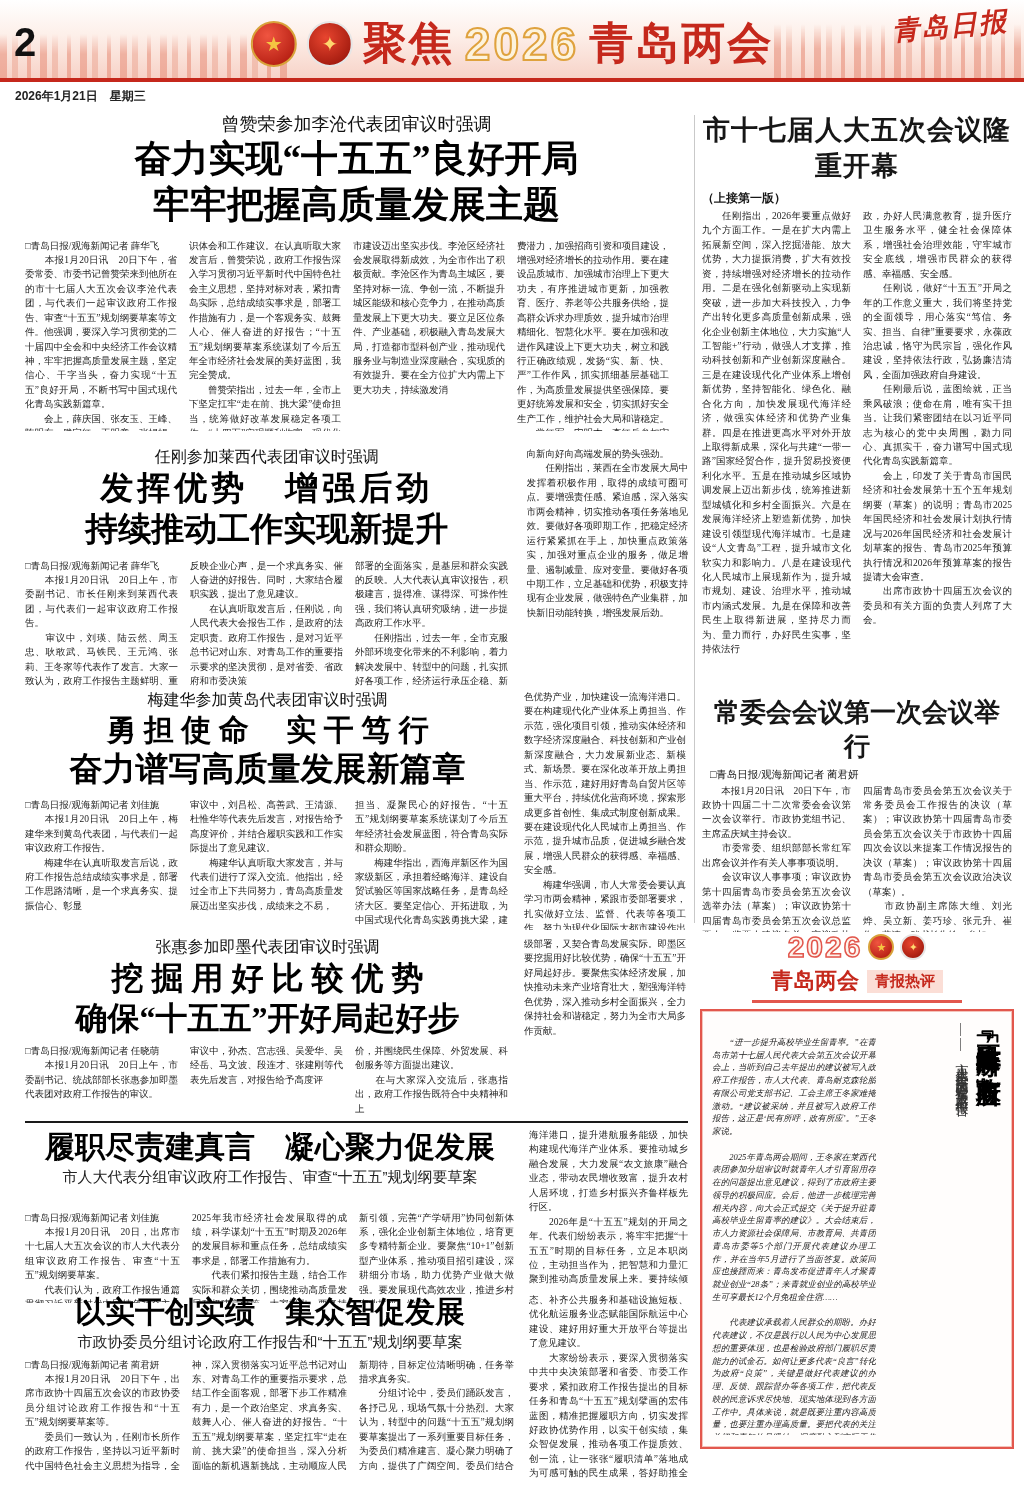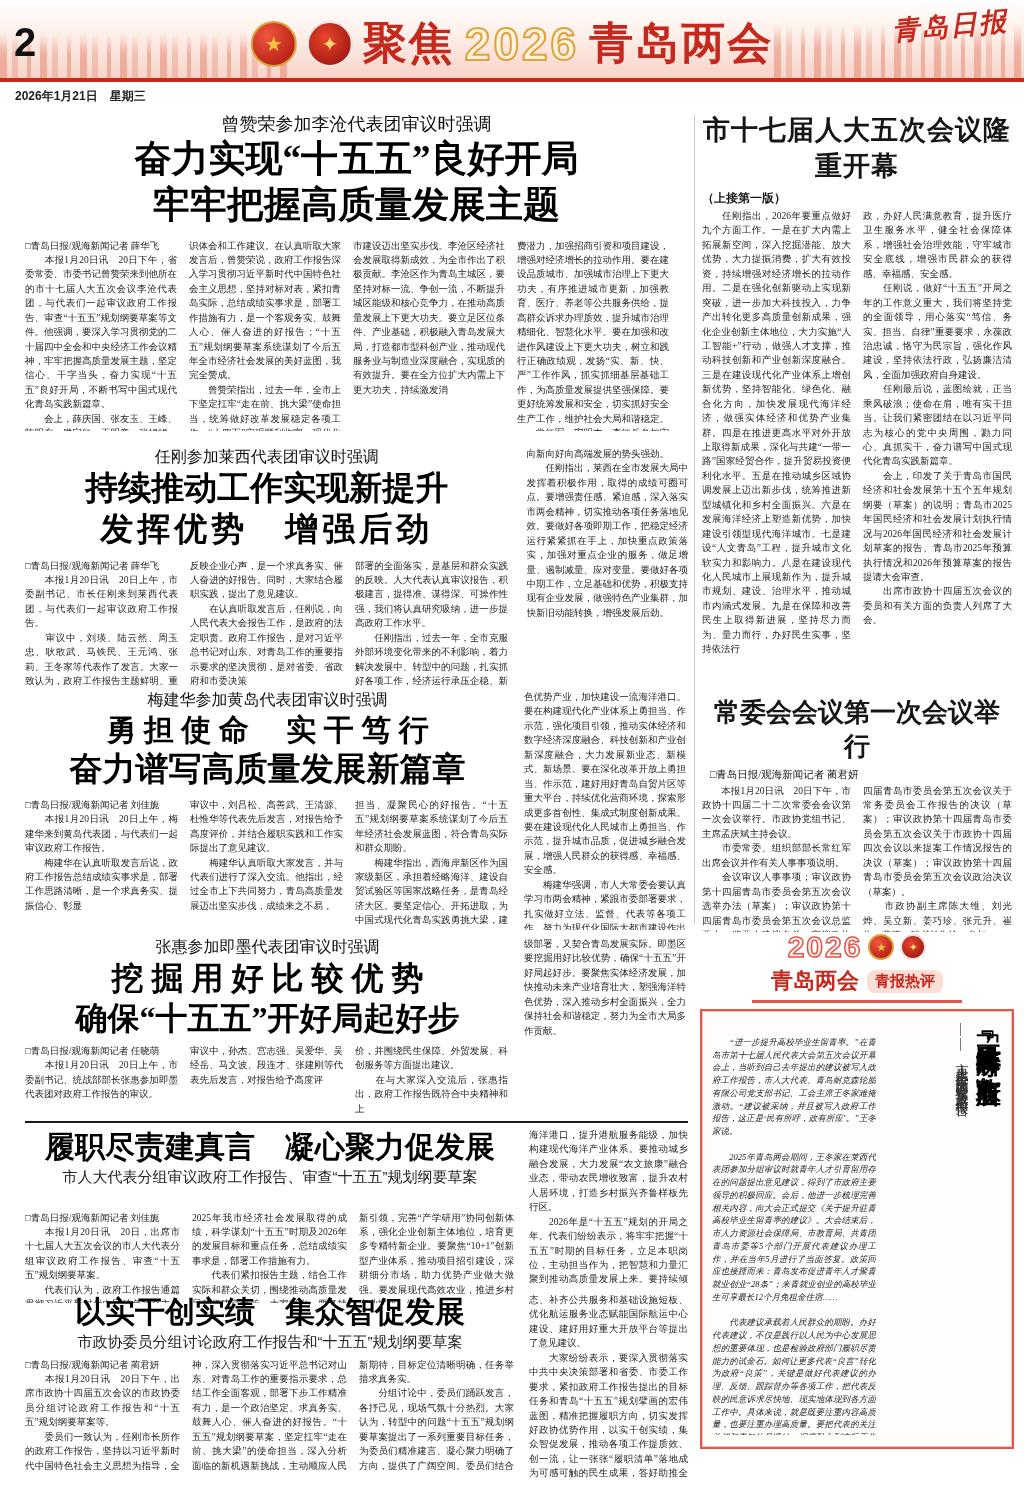--- a/index.html
+++ b/index.html
@@ -50,21 +50,21 @@
   .byline-sm{font-size:10.5px;text-align:left;margin:4px 0 2px 8px;}
   
   .cmt-head{ text-align:center;}
   .cmt-year-row{display:flex;align-items:center;justify-content:center;gap:6px;}
   .cmt-year{font-family:"Liberation Sans",sans-serif;font-size:30px;font-weight:900;color:#fdf3ec;
             -webkit-text-stroke:1.5px #e2574d;text-shadow:0 0 1px #e2574d;letter-spacing:2px;}
   .mini-emblem{width:22px;height:22px;border-radius:50%;display:inline-flex;align-items:center;justify-content:center;font-size:11px;}
   .cmt-title-row{display:flex;align-items:center;justify-content:center;gap:8px;margin-top:2px;}
   .cmt-title{font-family:"Liberation Sans",sans-serif;font-size:22px;font-weight:900;color:#c5281c;}
   .cmt-tag{font-family:"Liberation Sans",sans-serif;font-size:15px;font-weight:bold;color:#c5281c;
-           background:#fbded6;padding:2px 8px;border-radius:8px;}
+           background:#fbded6;padding:2px 8px;}
   .cmt-bar{width:210px;height:3px;background:#e2574d;margin:4px auto 6px auto;}
   .cmt-box{border:2px solid #e2574d;box-shadow:0 0 0 1px #f5c3ba inset;background:#fffdfc;
            padding:12px 10px;display:flex;gap:8px;}
   .cmt-text{flex:1;font-size:8.5px;line-height:1.5;text-align:justify;font-style:italic;
             white-space:pre-line;overflow:hidden;color:#222;}
   .cmt-vside{width:118px;display:flex;flex-direction:row;justify-content:flex-end;gap:4px;overflow:hidden;}
   .v-sub{writing-mode:vertical-rl;font-size:13px;color:#333;letter-spacing:2px;height:100%;}
   .v-author{writing-mode:vertical-rl;font-size:10px;color:#333;margin-top:150px;}
   .v-head{writing-mode:vertical-rl;font-size:25px;font-weight:900;color:#000;letter-spacing:1px;line-height:1.1;}
 </style>
@@ -104,22 +104,22 @@
 　　曾赞荣指出，过去一年，全市上下坚定扛牢“走在前、挑大梁”使命担当，统筹做好改革发展稳定各项工作，“十四五”实现顺利收官，现代化国际大都</div>
       <div class="coltext" style="width:152px;">市建设迈出坚实步伐。李沧区经济社会发展取得新成效，为全市作出了积极贡献。李沧区作为青岛主城区，要坚持对标一流、争创一流，不断提升城区能级和核心竞争力，在推动高质量发展上下更大功夫。要立足区位条件、产业基础，积极融入青岛发展大局，打造都市型科创产业，推动现代服务业与制造业深度融合，实现质的有效提升。要在全方位扩大内需上下更大功夫，持续激发消</div>
       <div class="coltext" style="width:152px;">费潜力，加强招商引资和项目建设，增强对经济增长的拉动作用。要在建设品质城市、加强城市治理上下更大功夫，有序推进城市更新，加强教育、医疗、养老等公共服务供给，提高群众诉求办理质效，提升城市治理精细化、智慧化水平。要在加强和改进作风建设上下更大功夫，树立和践行正确政绩观，发扬“实、新、快、严”工作作风，抓实抓细基层基础工作，为高质量发展提供坚强保障。要更好统筹发展和安全，切实抓好安全生产工作，维护社会大局和谐稳定。
 　　常红军、宋明杰、李红兵参加审议。</div>
     </div>
   </section>
 
   <section class="abs" style="left:25px;top:447px;width:663px;display:flex;gap:18px;">
     <div style="width:485px;">
       <div class="kicker" style="font-size:16px;">任刚参加莱西代表团审议时强调</div>
+      <div class="hl" style="font-size:33px;letter-spacing:4px;">发挥优势　增强后劲</div>
       <div class="hl" style="font-size:33px;">持续推动工作实现新提升</div>
-      <div class="hl" style="font-size:33px;letter-spacing:4px;">发挥优势　增强后劲</div>
       <div class="cols" style="gap:12px;margin-top:8px;height:128px;">
         <div class="coltext" style="width:153px;">□青岛日报/观海新闻记者 薛华飞
 　　本报1月20日讯　20日上午，市委副书记、市长任刚来到莱西代表团，与代表们一起审议政府工作报告。
 　　审议中，刘瑛、陆云然、周玉忠、耿敢武、马铁民、王元鸿、张莉、王冬家等代表作了发言。大家一致认为，政府工作报告主题鲜明、重点突出，符合上级要求、契合青岛实际、顺应群众意愿、</div>
         <div class="coltext" style="width:153px;">反映企业心声，是一个求真务实、催人奋进的好报告。同时，大家结合履职实践，提出了意见建议。
 　　在认真听取发言后，任刚说，向人民代表大会报告工作，是政府的法定职责。政府工作报告，是对习近平总书记对山东、对青岛工作的重要指示要求的坚决贯彻，是对省委、省政府和市委决策</div>
         <div class="coltext" style="width:153px;">部署的全面落实，是基层和群众实践的反映。人大代表认真审议报告，积极建言，提得准、谋得深、可操作性强，我们将认真研究吸纳，进一步提高政府工作水平。
 　　任刚指出，过去一年，全市克服外部环境变化带来的不利影响，着力解决发展中、转型中的问题，扎实抓好各项工作，经济运行承压企稳、新兴产业聚能起势、重大生产力布局加快落地，
 　　陈金国参加审议。</div>
       </div>

